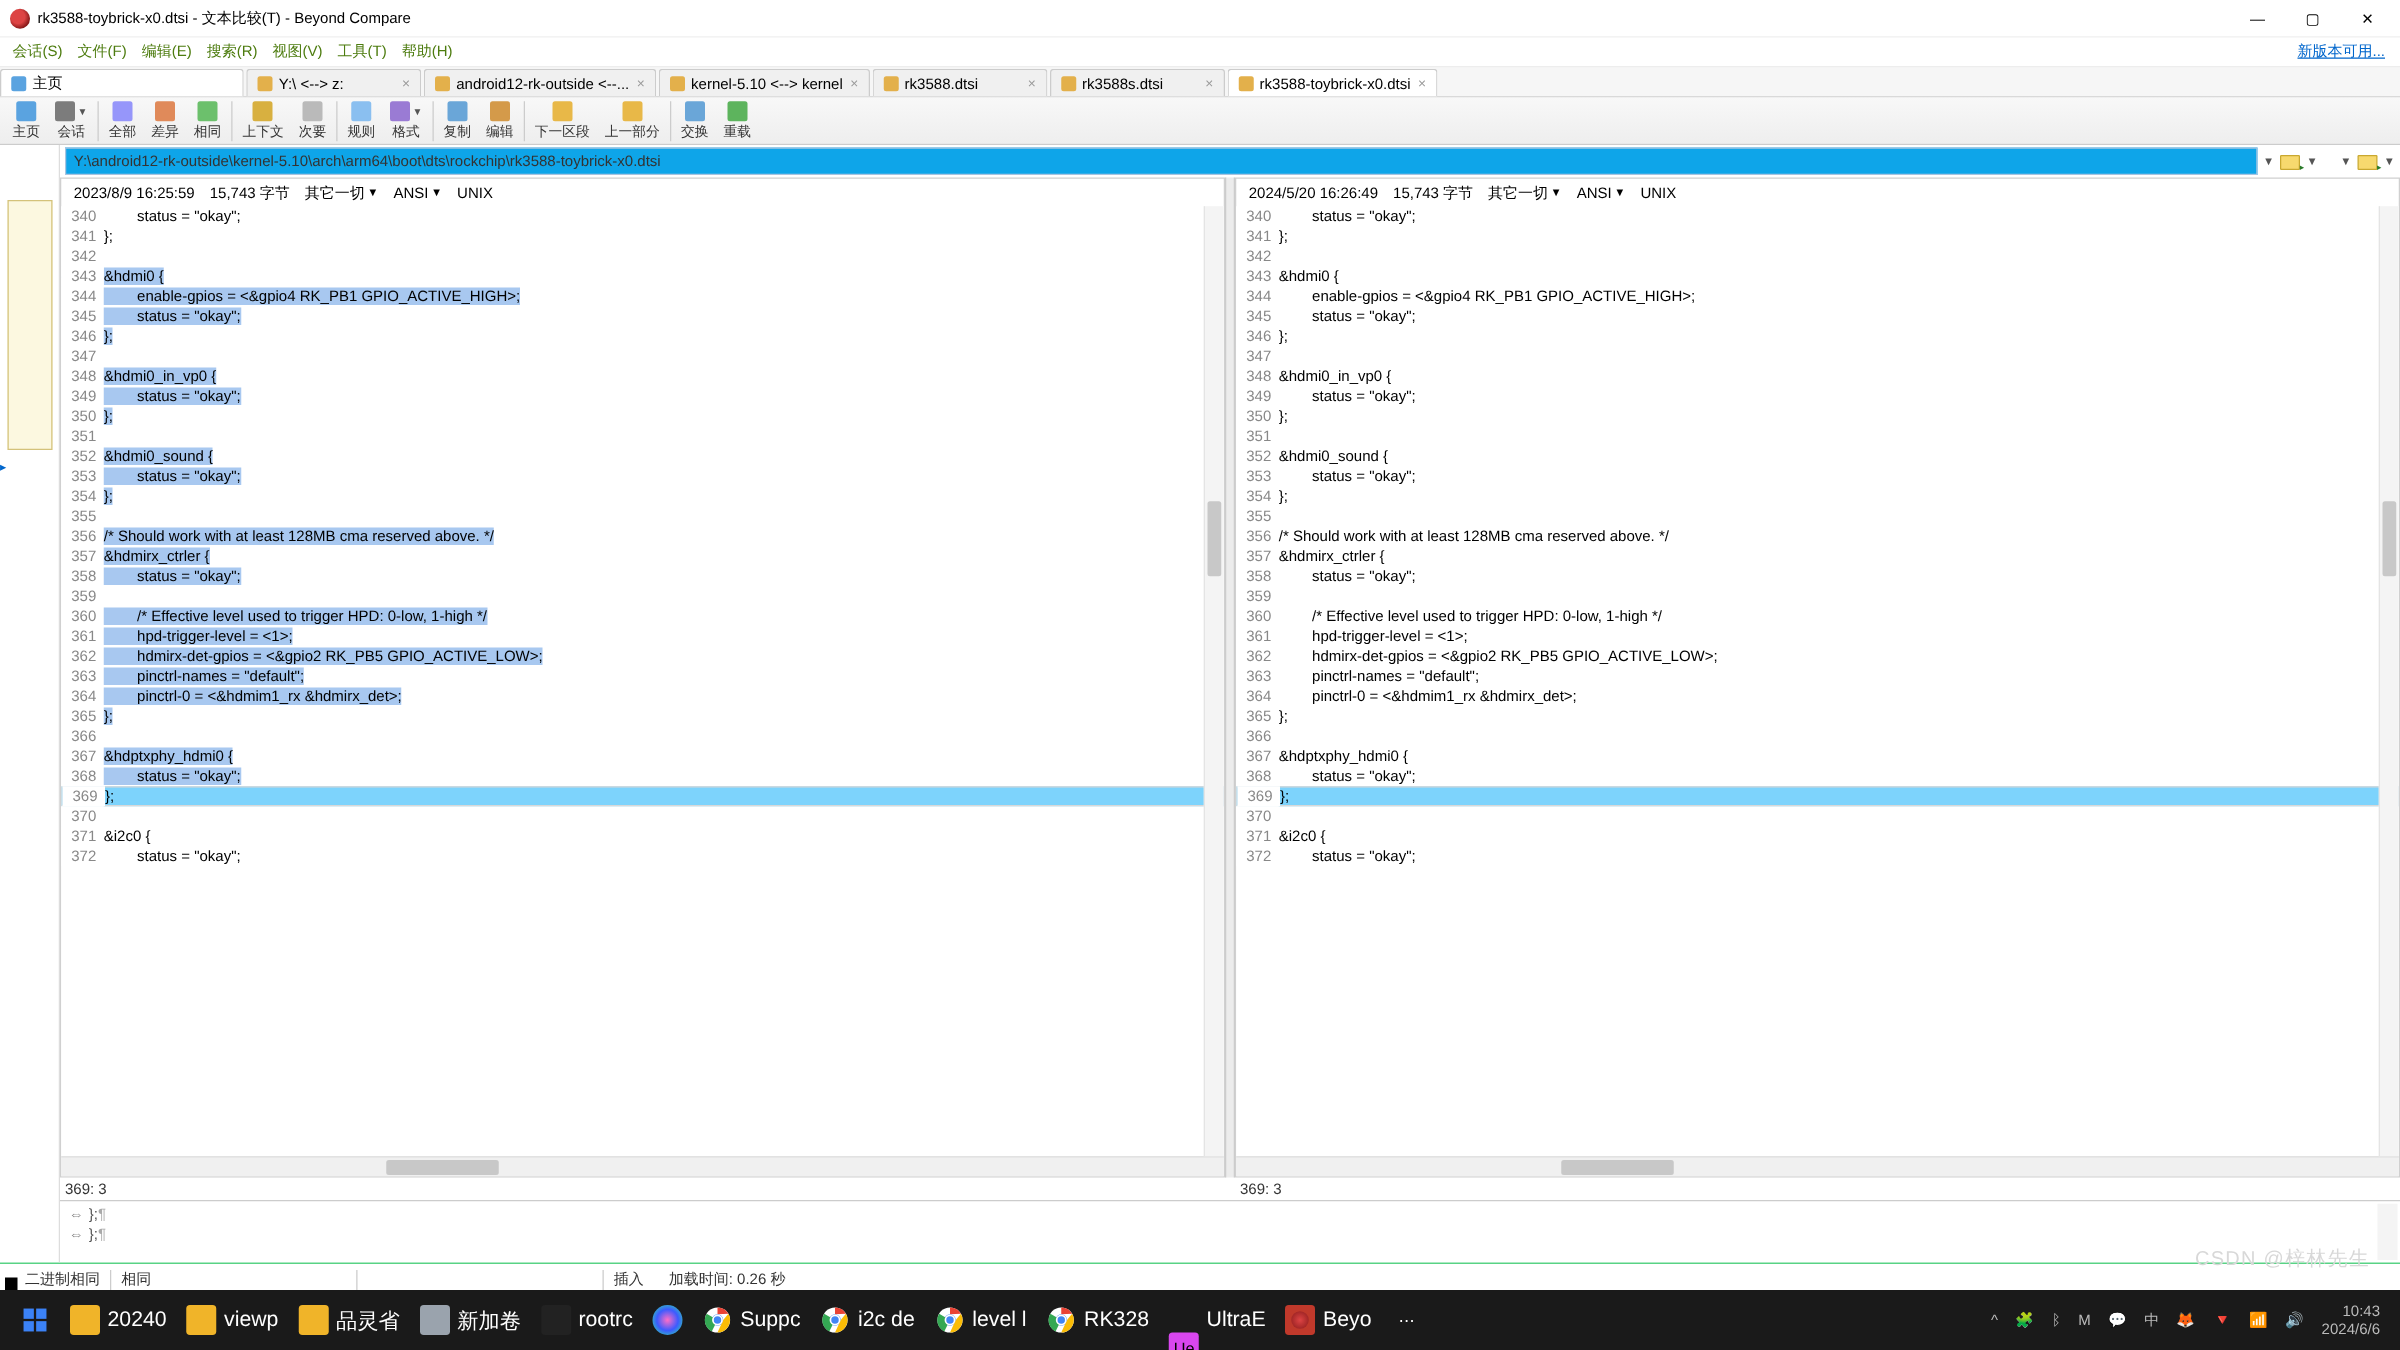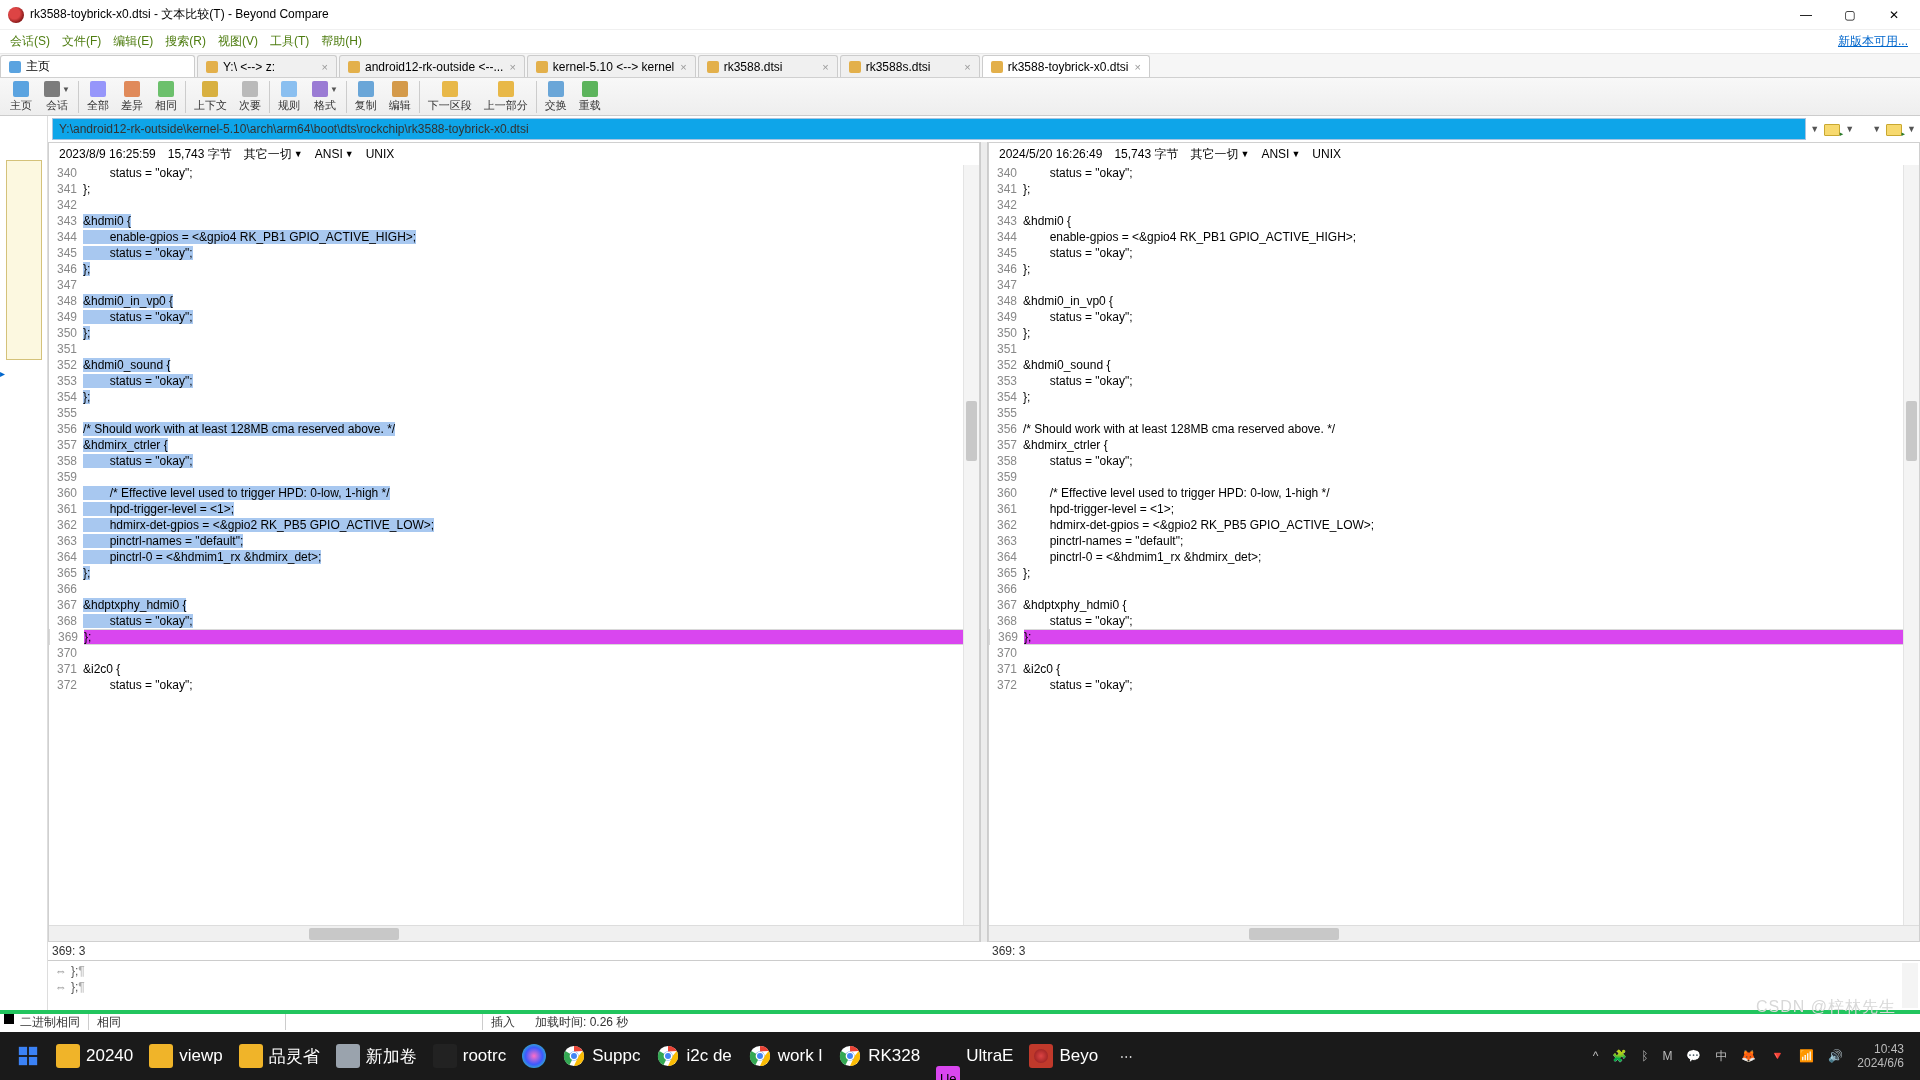--- a/index.html
+++ b/index.html
@@ -39,29 +39,29 @@
 .inforow{height:22px;display:flex;align-items:center;gap:12px;padding:0 10px;font-size:12px;color:#000}
 .inforow .enc{display:flex;align-items:center;gap:2px}
 .code-area{flex:1;display:flex;position:relative;min-height:0}
 .pane{flex:1;display:flex;flex-direction:column;border:1px solid #d0d0d0;min-width:0;position:relative}
 .vsplit{width:8px;background:#ececec;border-left:1px solid #ccc;border-right:1px solid #ccc}
 .codebody{flex:1;overflow:hidden;font-family:Consolas,"Courier New",monospace;font-size:13px;line-height:16px;position:relative;background:#fff}
 .line{display:flex;height:16px;align-items:center}
 .ln{width:34px;text-align:right;padding-right:6px;color:#888;background:#fff;flex-shrink:0;font-size:12px;user-select:none}
 .code{white-space:pre;color:#000;flex:1}
 .sel{background:#a8c8f0}
-.cursor-line{background:#d946ef;border:1px solid #d8d8d8}
+.cursor-line{background:#7dd3fc;border:1px solid #d8d8d8}
 .hscroll{height:16px;background:#f0f0f0;border-top:1px solid #ddd;position:relative}
 .hscroll .thumbh{position:absolute;height:12px;top:2px;background:#c8c8c8;border-radius:2px}
 .statusline{height:18px;display:flex;align-items:center;padding:0 4px;font-size:12px;color:#333;background:#fff}
 .bottompanel{height:50px;border-top:1px solid #ccc;background:#fff;padding:2px 6px;font-family:Consolas,monospace;font-size:12px;color:#555;position:relative}
 .bottompanel .bsc{position:absolute;right:2px;top:2px;bottom:2px;width:16px;background:#f4f4f4}
 .bpline{display:flex;align-items:center;height:16px}
 .bpico{width:14px;text-align:center;color:#888;margin-right:3px}
-.statusbar{height:22px;background:#fff;border-top:4px solid #22c55e;display:flex;align-items:flex-start;font-size:12px;color:#333;padding:0 4px}
+.statusbar{height:22px;background:#fff;border-top:1px solid #22c55e;display:flex;align-items:flex-end;font-size:12px;color:#333;padding:0 4px}
 .statusbar .ssep{width:1px;height:16px;background:#ccc;margin:0 8px}
 .taskbar{height:48px;background:#1a1a1a;display:flex;align-items:center;padding:0 10px;gap:4px;color:#fff}
 .taskitem{display:flex;align-items:center;gap:6px;padding:4px 6px;height:40px;border-radius:4px}
 .taskicon{width:24px;height:24px;border-radius:4px;display:flex;align-items:center;justify-content:center;font-size:13px}
 .tasklabel{color:#fff;font-size:17px}
 .tray{margin-left:auto;display:flex;align-items:center;gap:14px;color:#bbb;font-size:12px}
 .tray .clock{text-align:right;line-height:14px;padding-right:6px}
 .watermark{position:absolute;right:24px;bottom:62px;color:#d8d8d8;font-size:16px;pointer-events:none;letter-spacing:1px}
 .scrollv{position:absolute;right:0;top:0;bottom:16px;width:16px;background:#f4f4f4;border-left:1px solid #e4e4e4}
 .scrollv .svthumb{position:absolute;left:2px;right:2px;background:#c8c8c8;border-radius:2px}
@@ -661,21 +661,21 @@
       <div class="taskicon">
         <svg width="22" height="22" viewBox="0 0 24 24">
           <circle cx="12" cy="12" r="11" fill="#fff"></circle>
           <circle cx="12" cy="12" r="5" fill="#4285f4"></circle>
           <path d="M12 1a11 11 0 019.5 5.5L12 7z" fill="#ea4335"></path>
           <path d="M2.5 6.5L12 12 7 22A11 11 0 012.5 6.5z" fill="#34a853"></path>
           <path d="M21.5 6.5A11 11 0 0112 23l5-11z" fill="#fbbc05"></path>
           <circle cx="12" cy="12" r="4" fill="#4285f4" stroke="#fff" stroke-width="1.5"></circle>
         </svg>
       </div>
-      <span class="tasklabel">work l</span>
+      <span class="tasklabel">level l</span>
     </div>
     <div class="taskitem">
       <div class="taskicon">
         <svg width="22" height="22" viewBox="0 0 24 24">
           <circle cx="12" cy="12" r="11" fill="#fff"></circle>
           <circle cx="12" cy="12" r="5" fill="#4285f4"></circle>
           <path d="M12 1a11 11 0 019.5 5.5L12 7z" fill="#ea4335"></path>
           <path d="M2.5 6.5L12 12 7 22A11 11 0 012.5 6.5z" fill="#34a853"></path>
           <path d="M21.5 6.5A11 11 0 0112 23l5-11z" fill="#fbbc05"></path>
           <circle cx="12" cy="12" r="4" fill="#4285f4" stroke="#fff" stroke-width="1.5"></circle>

